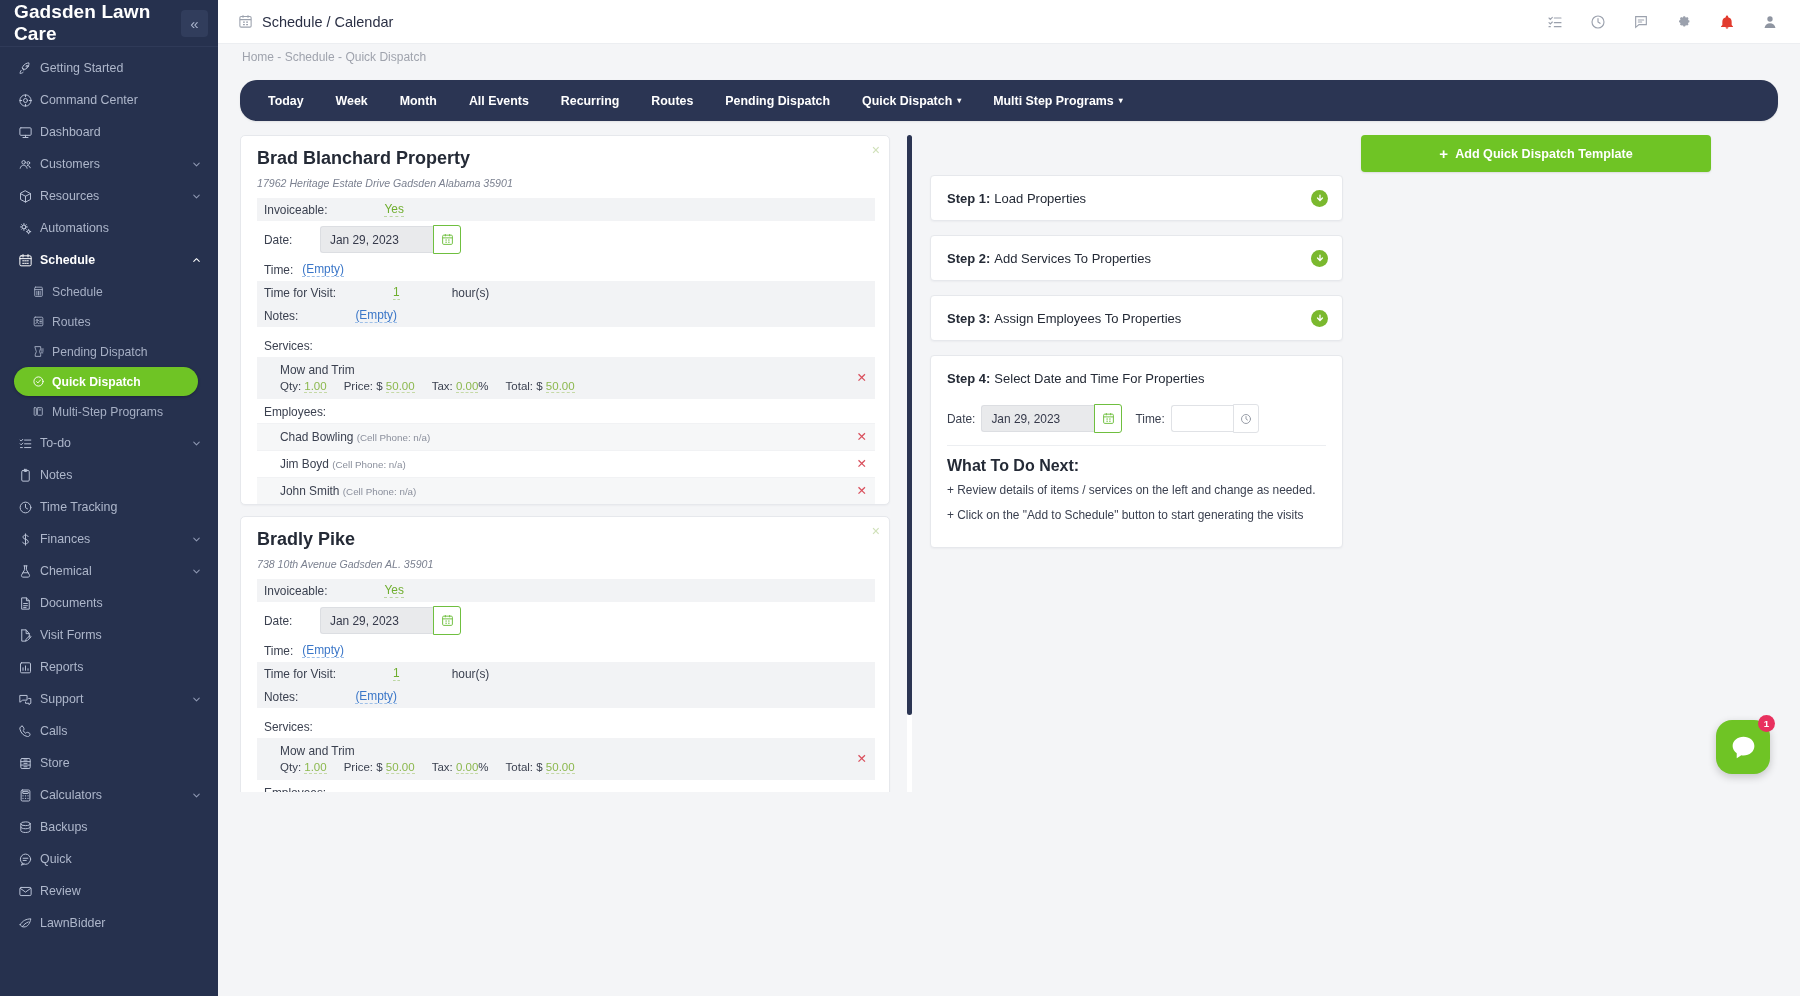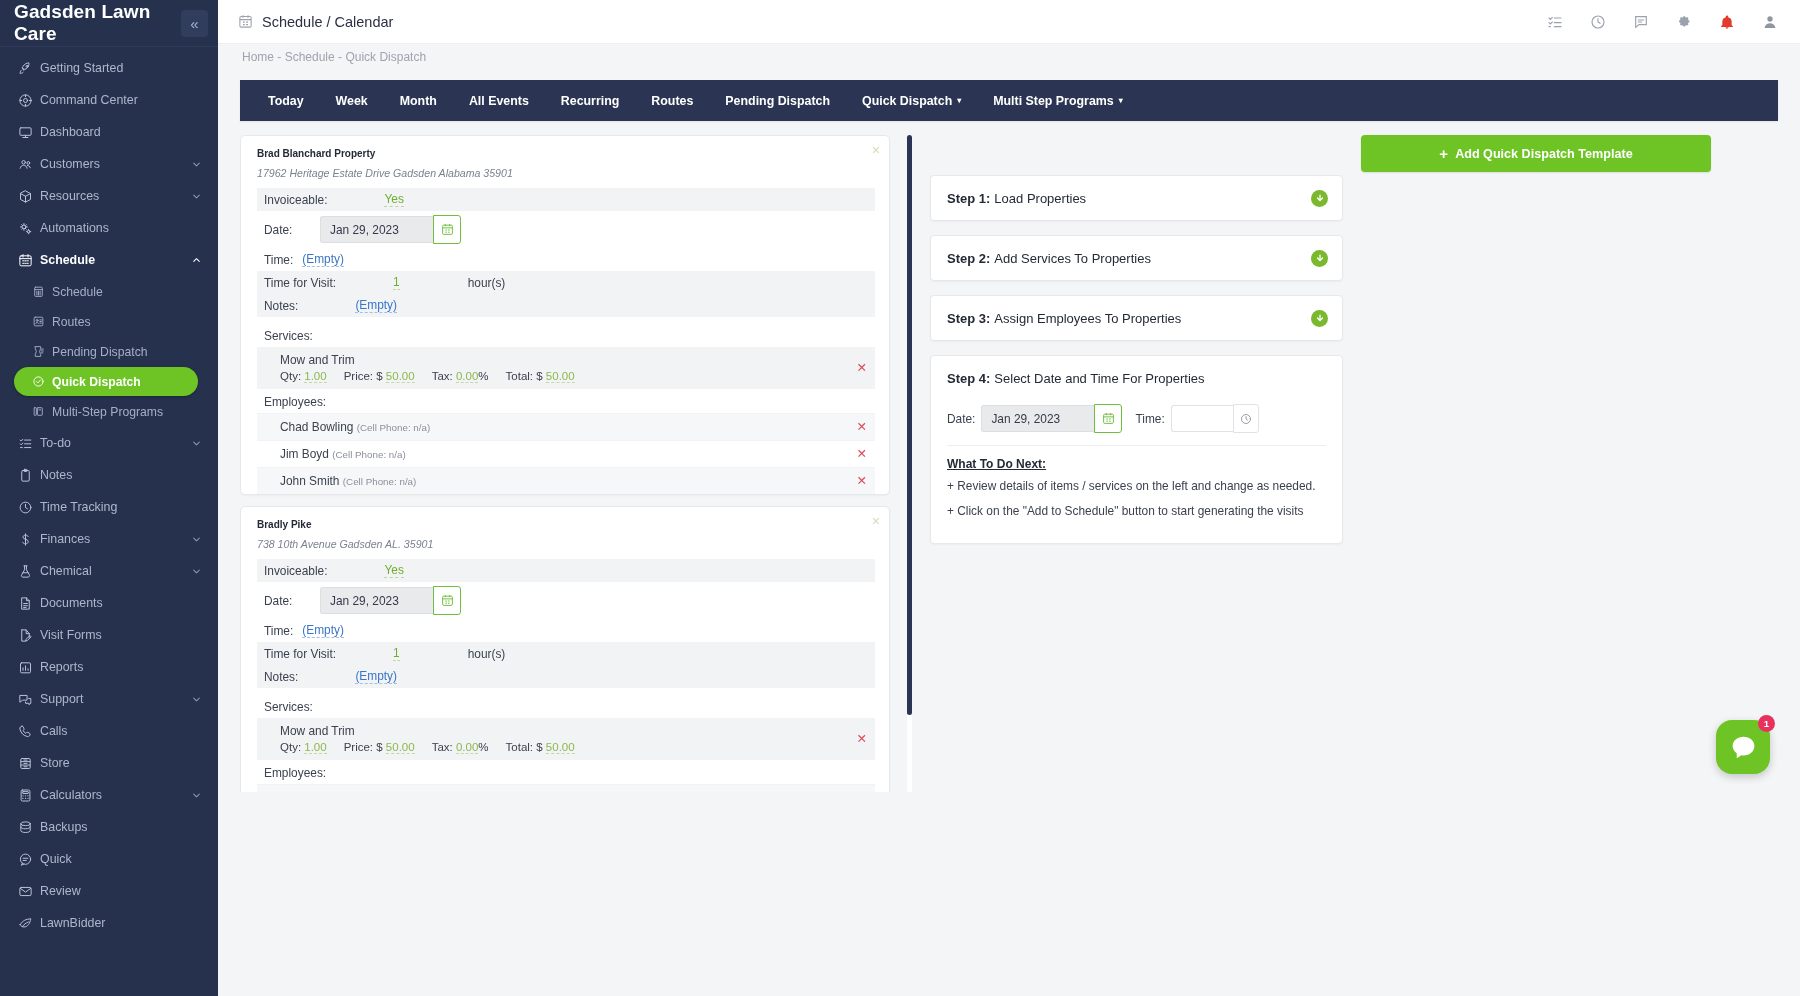--- a/index.html
+++ b/index.html
@@ -80,21 +80,21 @@
   .topbar-icons { display: flex; align-items: center; gap: 27px; }
   .tb-ico { color: #9ba1ad; cursor: pointer; position: relative; display:flex; }
   .tb-ico.bell { color: #e23b2e; }
   .breadcrumb {
     height: 26px; display: flex; align-items: center;
     padding: 0 24px; font-size: 12px; color: #9fa3ad;
     background: #f4f5f7;
   }
   .tabbar {
     margin: 10px 22px 0 22px;
-    background: #2b3553; border-radius: 0;
+    background: #2b3553; border-radius: 17px;
     height: 41px; display: flex; align-items: center;
     padding: 0 12px;
     box-shadow: 0 1px 2px rgba(0,0,0,.08);
   }
   .tab {
     color: #ffffff; font-size: 12.4px; font-weight: bold;
     padding: 0 16px; cursor: pointer; white-space: nowrap;
     display:flex; align-items:center; gap:5px;
   }
   .tab .tcaret { font-size: 8px; }
@@ -116,32 +116,32 @@
   .prop-card {
     background: #ffffff; border: 1px solid #e6e8ec; border-radius: 5px;
     margin-bottom: 11px; position: relative;
     box-shadow: 0 1px 2px rgba(16,24,40,.04);
   }
   .card-x {
     position: absolute; top: 7px; right: 9px;
     color: #cfe0b8; font-size: 14px; cursor: pointer; line-height: 1;
   }
   .card-head { padding: 12px 14px 4px 16px; }
-  .card-title { font-size: 10px; font-weight: bold; color: #242a36; }
+  .card-title { font-size: 18px; font-weight: bold; color: #242a36; }
   .card-addr { font-size: 10.6px; font-style: italic; color: #7b8190; margin-top: 8px; }
   .field-rows { padding: 5px 14px 6px 16px; }
   .frow {
     display: flex; align-items: center;
     min-height: 23px; font-size: 11.9px; color: #3b4150;
   }
   .frow.shaded { background: #f2f3f5; gap: 48px; }
   .frow .flabel { color: #3b4150; padding-left: 7px; }
   .frow .fval { color: #6fae2f; margin-left: 9px; border-bottom: 1px dashed #bcd6a3; cursor: pointer; }
   .frow .fval.link { color: #3a76c8; border-bottom: 1px dashed #9fc0e8; }
-  .frow .fval.plain { color: #3b4150; border: none; margin-left: 20px; }
+  .frow .fval.plain { color: #3b4150; border: none; margin-left: 4px; }
   .date-row { display: flex; align-items: center; min-height: 37px; padding-left: 7px; }
   .date-row .flabel { width: 56px; font-size: 11.9px; color: #3b4150; }
   .date-input {
     width: 113px; height: 27px; background: #e9eaec;
     border: 1px solid #dcdee2; border-right: none;
     border-radius: 3px 0 0 3px;
     display: flex; align-items: center; padding-left: 9px;
     font-size: 11.9px; color: #35394a; cursor: text;
   }
   .date-btn {
@@ -219,21 +219,21 @@
     border: 1px solid #e0e2e6; border-right: none;
     border-radius: 3px 0 0 3px; cursor: text;
   }
   .time-btn {
     width: 26px; height: 29px; background: #ffffff;
     border: 1px solid #e0e2e6; border-radius: 0 3px 3px 0;
     display: flex; align-items: center; justify-content: center;
     color: #8e949f; cursor: pointer;
   }
   .hr { height: 1px; background: #eceef1; margin: 0 0 11px 0; }
-  .next-title { font-size: 12px; font-weight: bold; color: #242a36; margin-bottom: 8px; text-decoration: underline; }
+  .next-title { font-size: 16px; font-weight: bold; color: #242a36; margin-bottom: 8px; }
   .next-line { font-size: 11.9px; color: #3b4150; margin-bottom: 11px; }
 
   
   .right-col { width: 350px; flex: 0 0 350px; }
   .add-tpl-btn {
     background: #6fc425; color: #ffffff; font-weight: bold;
     font-size: 12.6px; height: 37px; border-radius: 4px;
     display: flex; align-items: center; justify-content: center; gap: 7px;
     cursor: pointer; box-shadow: 0 1px 2px rgba(0,0,0,.10);
   }

